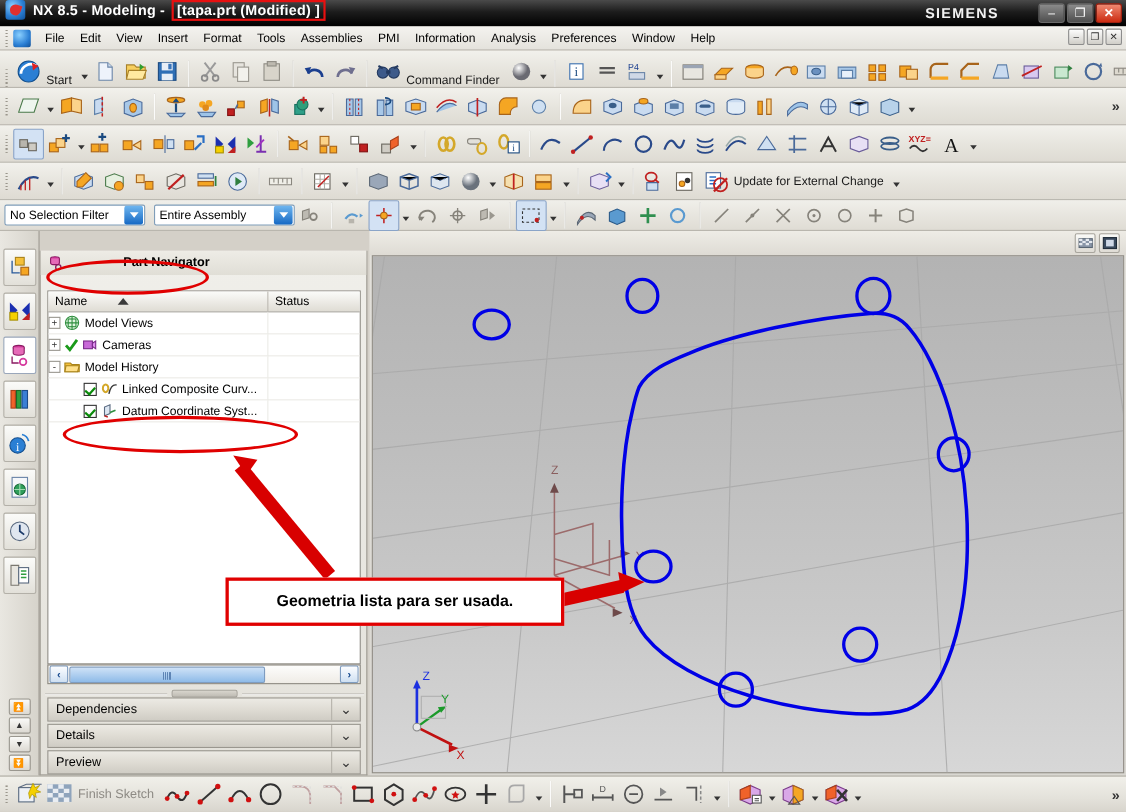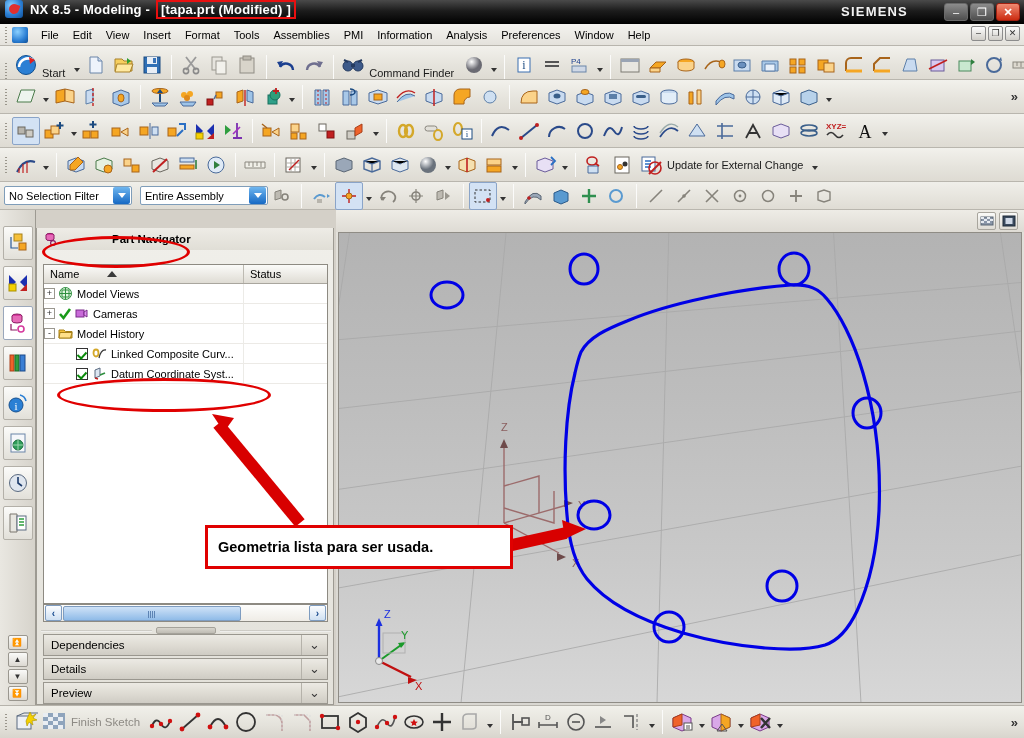--- a/index.html
+++ b/index.html
@@ -1378,21 +1378,21 @@
 
   <svg style="position:absolute; left:0; top:0; width:1024px; height:738px; pointer-events:none;">
 
     <path d="M 300 523 L 218 424" stroke="#d80000" stroke-width="12" stroke-linecap="butt"></path>
     <path d="M 212 414 l 22 4 l -10 14 z" fill="#d80000"></path>
 
     <path d="M 508 546 L 566 533" stroke="#d80000" stroke-width="12" stroke-linecap="butt"></path>
     <path d="M 586 529 l -24 -9 l 3 19 z" fill="#d80000"></path>
   </svg>
 
-  <div class="callout" style="left:205px; top:525px; width:308px; height:44px;">
+  <div class="callout" style="left:205px; top:525px; width:308px; height:44px;justify-content:center;">
     <span>Geometria lista para ser usada.</span>
   </div>
 
   <div class="statusbar">
     <div class="grip"></div>
     <div class="tbtn">
       <svg width="24" height="24" viewBox="0 0 24 24">
           <rect x="3" y="6" width="14" height="13" fill="#eef1f6" stroke="#5a6a80"></rect>
           <path d="M3 6 l7 -3 14 0" stroke="#5a6a80" fill="none"></path>
           <path d="M16 2 l2 4 4 -2 -3 4 4 2 -5 1 1 4 -4 -3 -2 4 -1 -5z" fill="#f5d000" stroke="#a89000" stroke-width=".6"></path>

